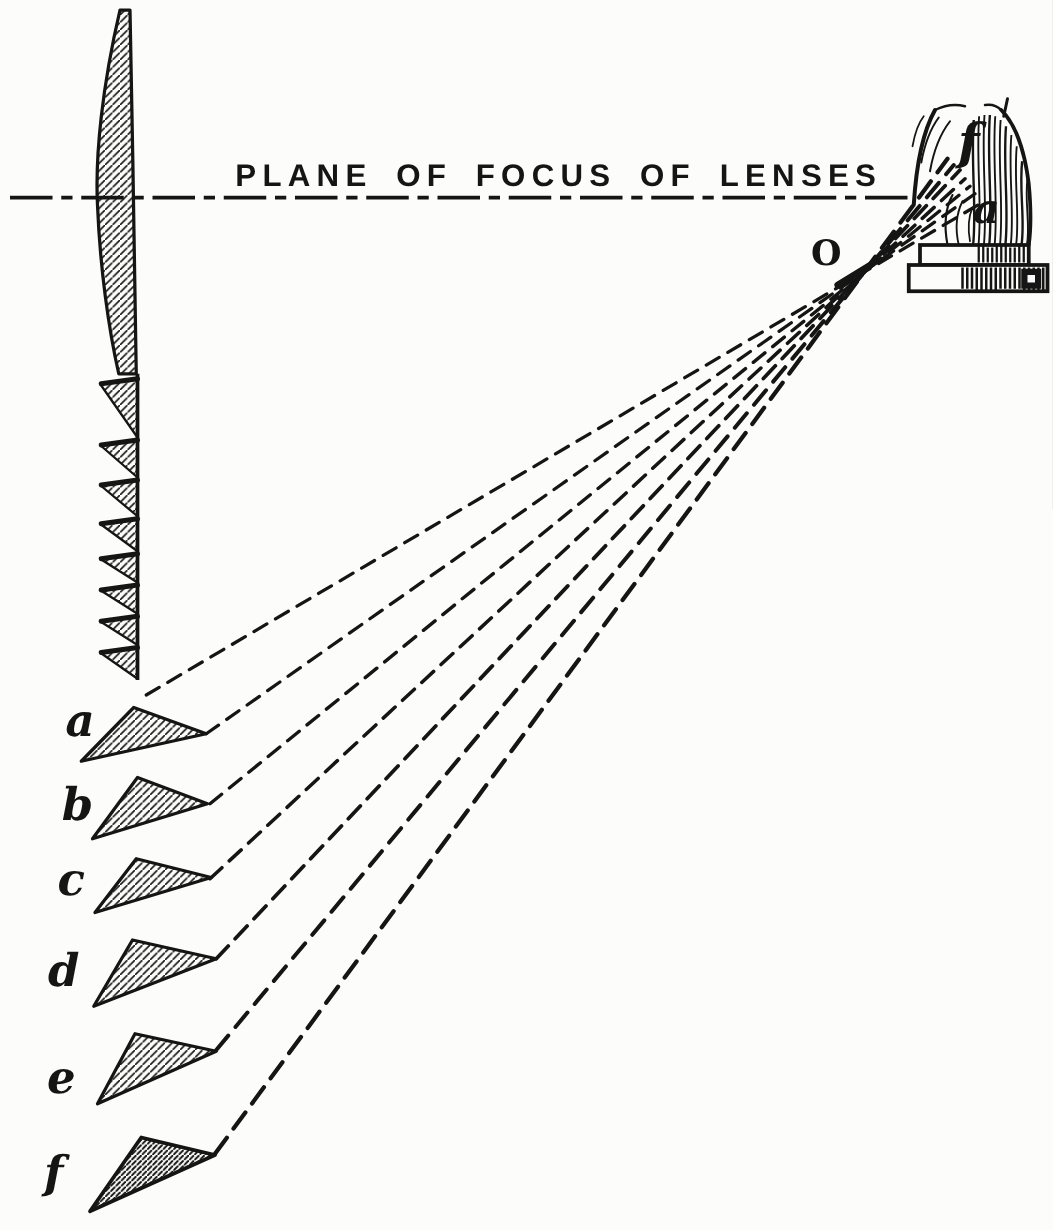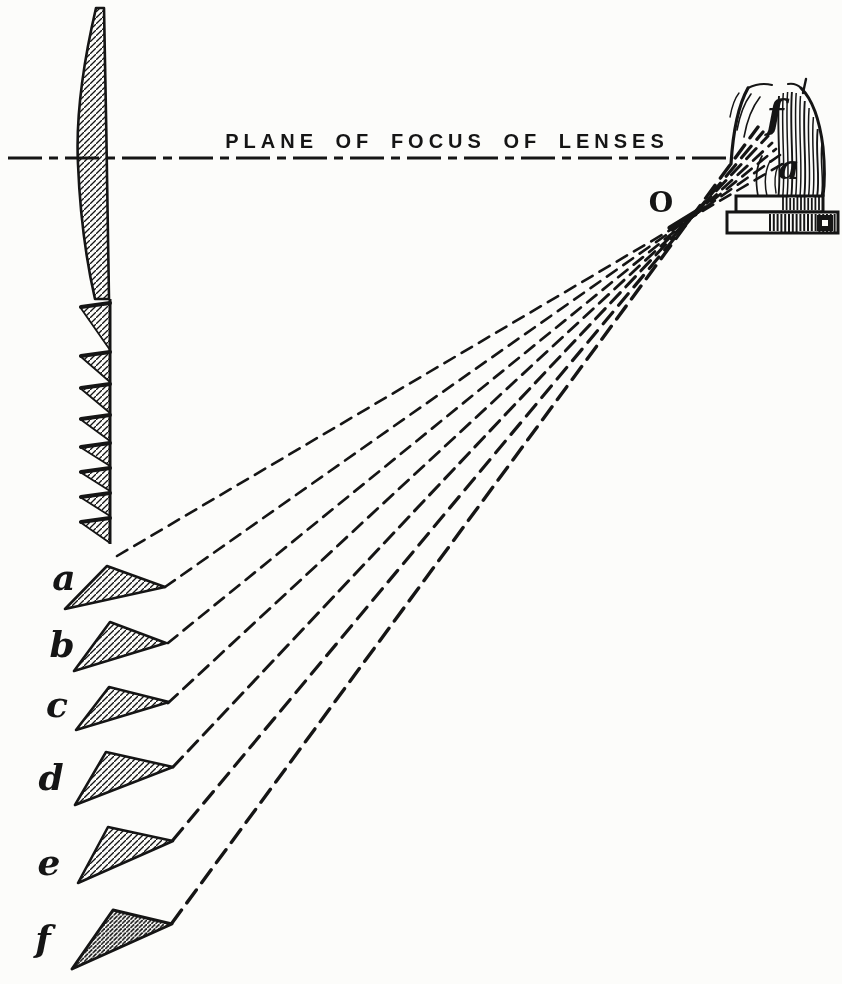--- a/index.html
+++ b/index.html
@@ -130,21 +130,21 @@
         <line x1="819.3999999999994" y1="214" x2="819.3999999999994" y2="234" stroke="#151515" stroke-width="2"></line>
         <line x1="823.1999999999994" y1="214" x2="823.1999999999994" y2="234" stroke="#151515" stroke-width="2"></line>
         <line x1="826.9999999999993" y1="214" x2="826.9999999999993" y2="234" stroke="#151515" stroke-width="2"></line>
         <line x1="830.7999999999993" y1="214" x2="830.7999999999993" y2="234" stroke="#151515" stroke-width="2"></line>
         <line x1="834.5999999999992" y1="214" x2="834.5999999999992" y2="234" stroke="#151515" stroke-width="2"></line>
         <rect x="817" y="215" width="16" height="16" fill="#151515"></rect>
         <rect x="822" y="220" width="6" height="6" fill="#fcfcfa"></rect>
       </g>
   </svg>
 
-  <span class="fig-label lbl-caption" style="left: 447px; top: 141px; font-size: 20px;">PLANE OF FOCUS OF LENSES</span>
+  <span class="fig-label lbl-caption" style="left: 447px; top: 141px; font-size: 25px;">PLANE OF FOCUS OF LENSES</span>
   <span class="fig-label lbl-serif-bold" style="left: 661px; top: 203px; font-size: 28px;">O</span>
   <span class="fig-label lbl-script" style="left: 775px; top: 114px; font-size: 40px;">f</span>
   <span class="fig-label lbl-script" style="left: 789px; top: 167px; font-size: 33px;">a</span>
   <span class="fig-label lbl-script" style="left: 64px; top: 577px; font-size: 36px;">a</span>
   <span class="fig-label lbl-script" style="left: 62px; top: 644px; font-size: 36px;">b</span>
   <span class="fig-label lbl-script" style="left: 57px; top: 704px; font-size: 36px;">c</span>
   <span class="fig-label lbl-script" style="left: 51px; top: 777px; font-size: 36px;">d</span>
   <span class="fig-label lbl-script" style="left: 49px; top: 862px; font-size: 36px;">e</span>
   <span class="fig-label lbl-script" style="left: 43px; top: 938px; font-size: 36px;">f</span>
 </div>

